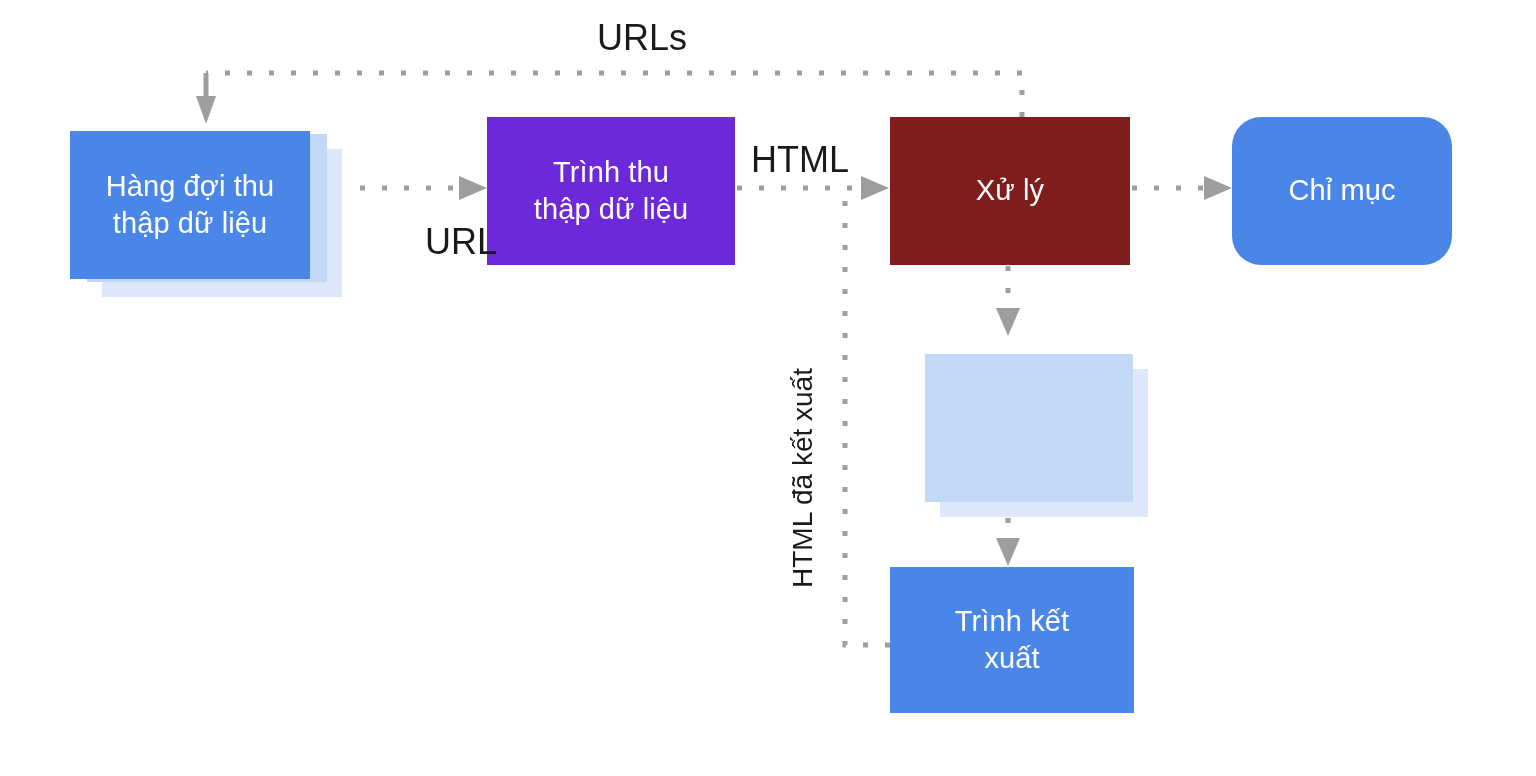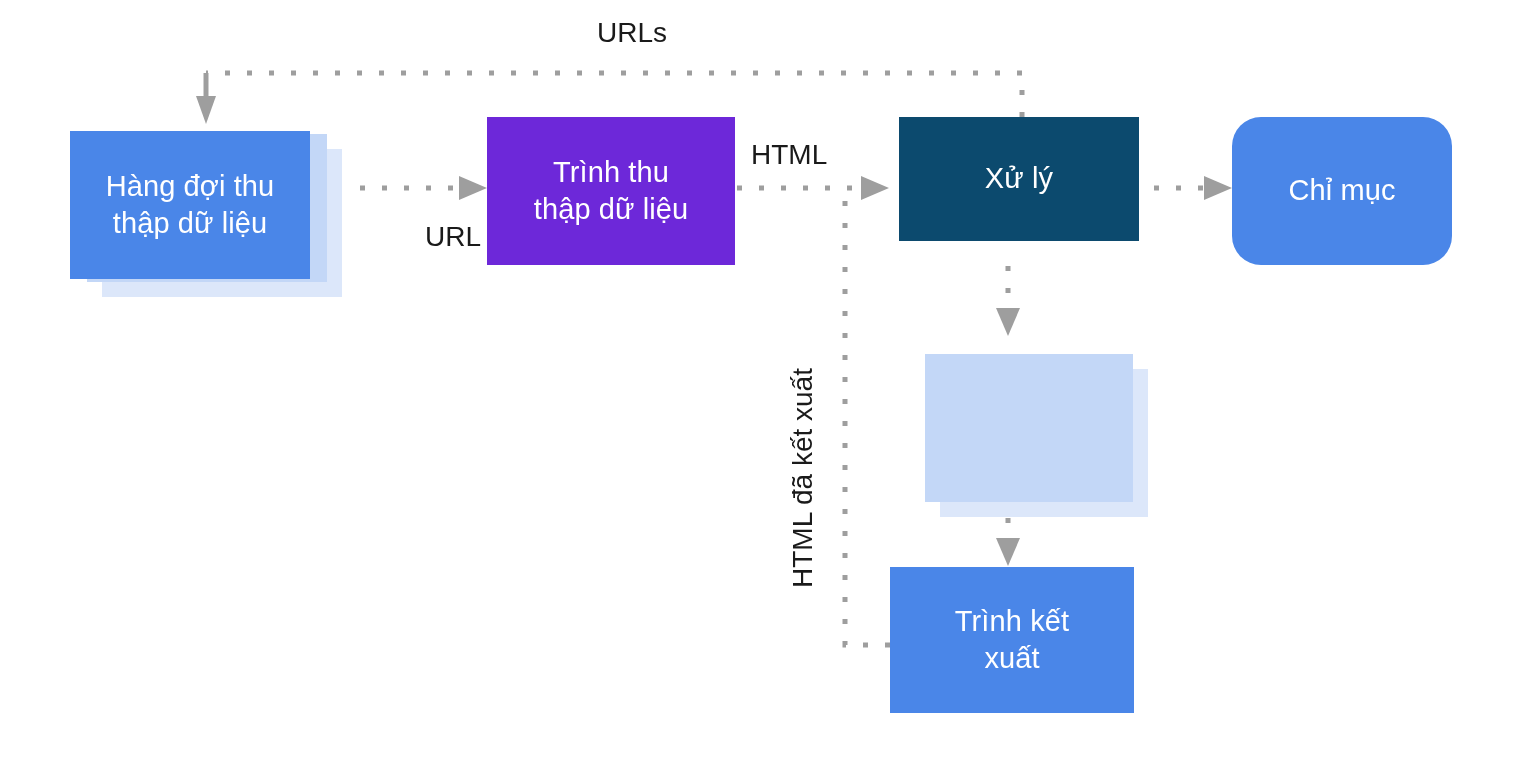--- a/index.html
+++ b/index.html
@@ -47,21 +47,21 @@
     font-size: 29px;
     line-height: 1.28;
     font-weight: 400;
     letter-spacing: 0.1px;
     padding: 0 8px;
     white-space: pre-line;
   }
   .edge-label {
     position: absolute;
     color: #1a1a1a;
-    font-size: 28px;
+    font-size: 36px;
     line-height: 1.1;
     white-space: nowrap;
   }
   .edge-label-vertical {
     position: absolute;
     color: #1a1a1a;
     font-size: 28px;
     line-height: 1.1;
     white-space: nowrap;
     transform-origin: 0 0;
@@ -129,21 +129,21 @@
   </div>
 
   <div class="node" style="left:487px; top:117px; width:248px; height:148px;">
     <div class="node-face" style="left:0px; top:0px; width:248px; height:148px; background:#6d28d9;">
       <span class="node-label">Trình thu
 thập dữ liệu</span>
     </div>
   </div>
 
   <div class="node" style="left:890px; top:117px; width:240px; height:148px;">
-    <div class="node-face" style="left:0px; top:0px; width:240px; height:124px; background:#0c4a6e;margin-left:9px;">
+    <div class="node-face" style="left:0px; top:0px; width:240px; height:148px; background:#7f1d1d;">
       <span class="node-label">Xử lý</span>
     </div>
   </div>
 
   <div class="node" style="left:1232px; top:117px; width:220px; height:148px;">
     <div class="node-face" style="left:0px; top:0px; width:220px; height:148px; background:#4a86e8;border-radius:29px;">
       <span class="node-label">Chỉ mục</span>
     </div>
   </div>
 

